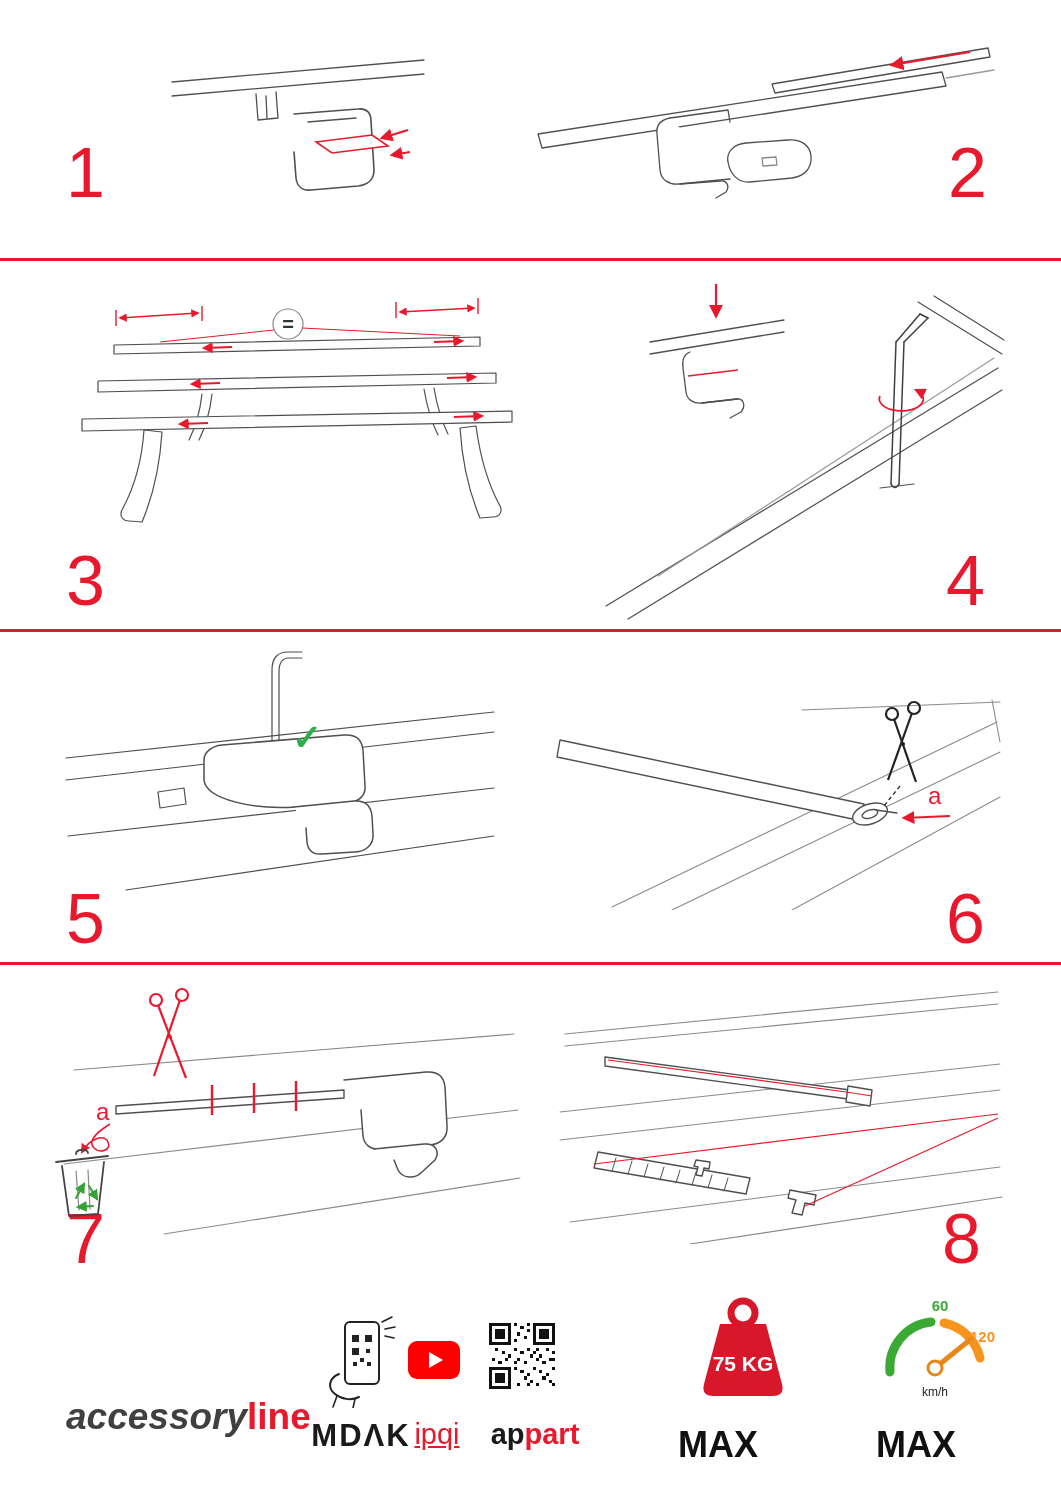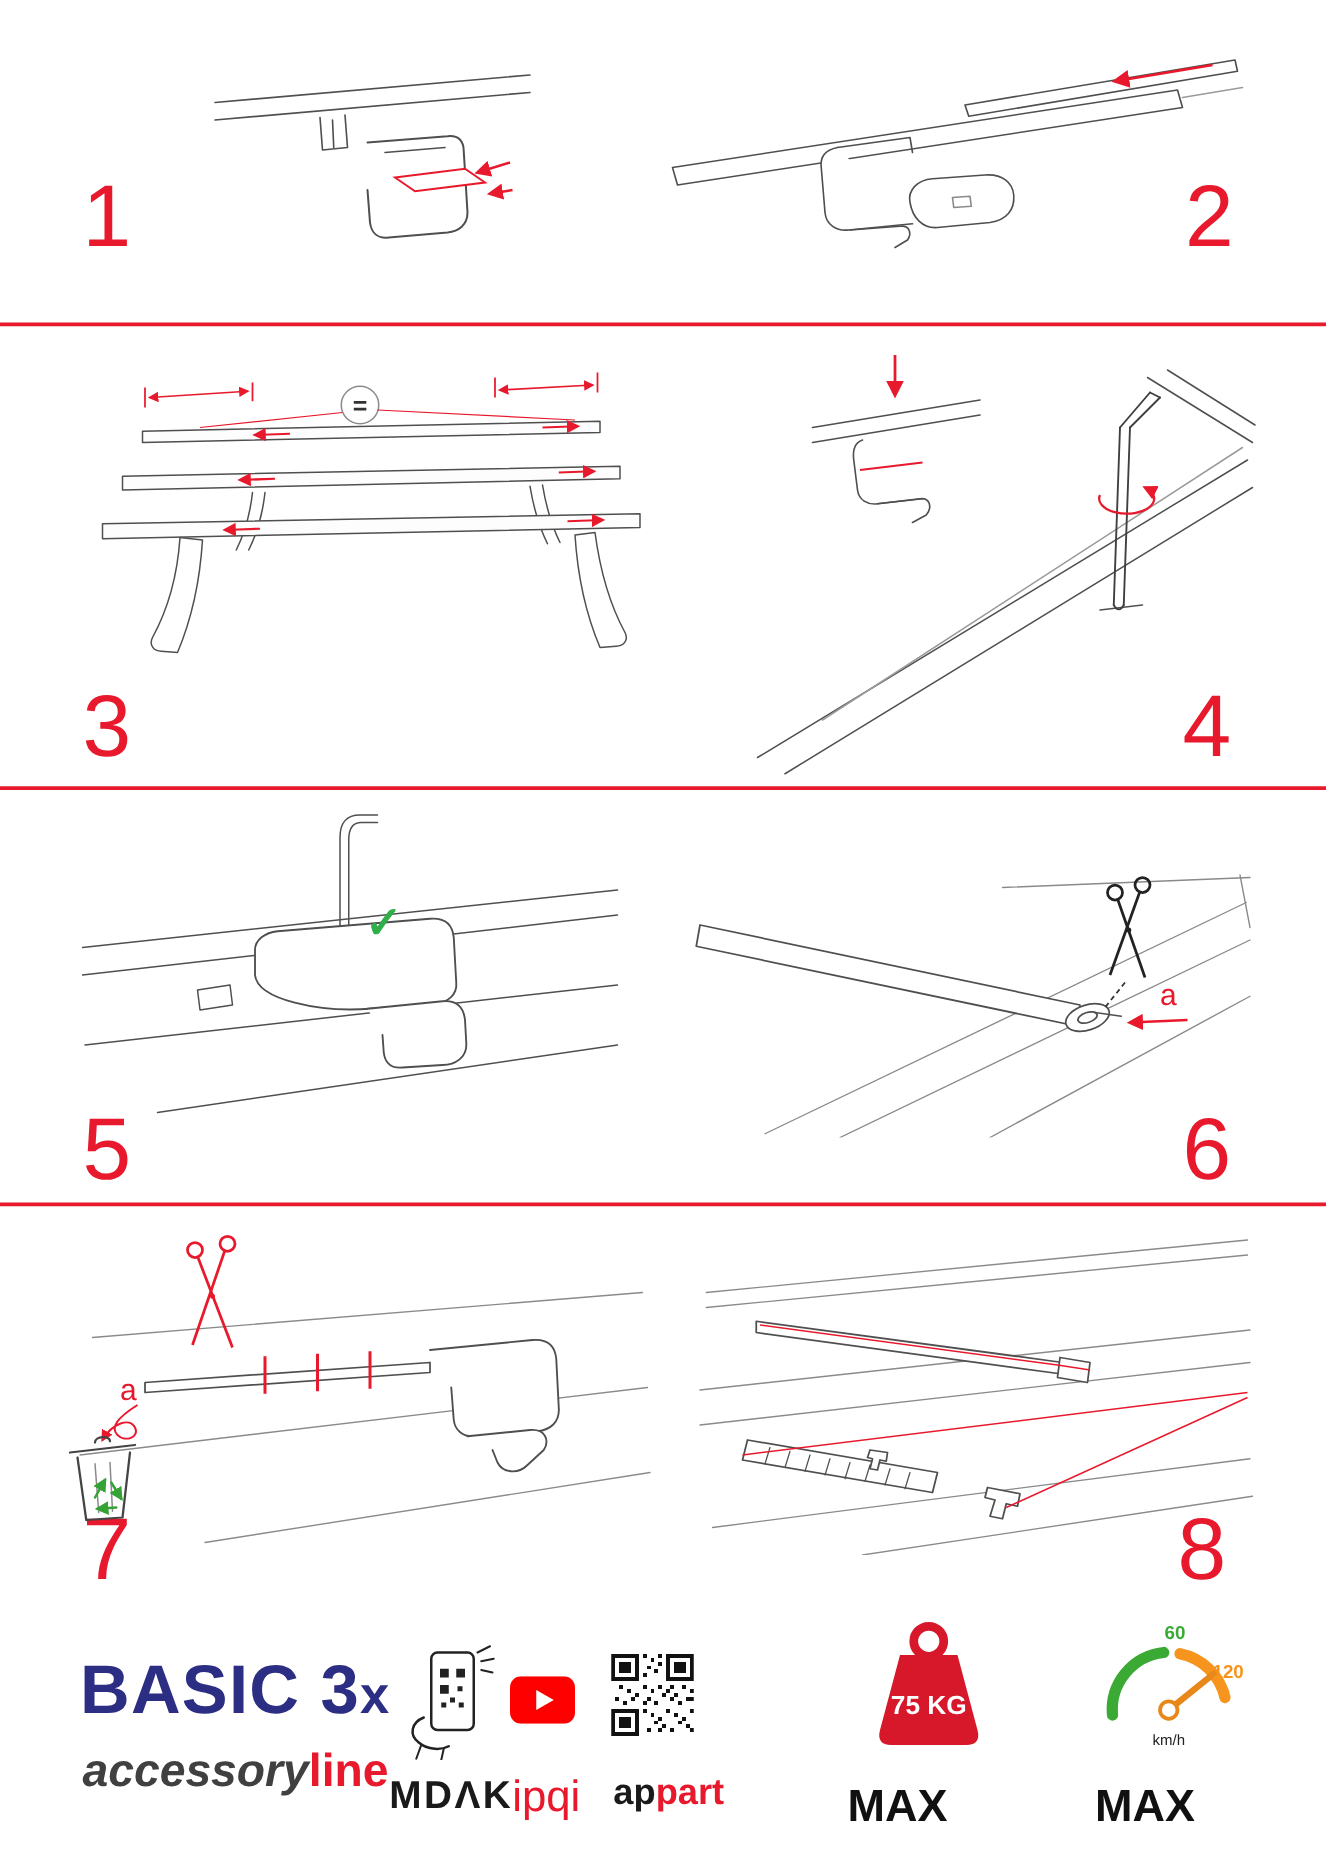--- a/index.html
+++ b/index.html
@@ -21,21 +21,21 @@
   }
   .divider{position:absolute;left:0;width:1061px;height:3px;background:var(--accent);}
   svg{display:block;}
   .brand-basic{position:absolute;color:var(--navy);font-weight:700;font-size:55px;line-height:1;letter-spacing:1px;}
   .brand-basic .suffix{font-size:42px;}
   .brand-sub{position:absolute;font-size:37px;font-weight:700;line-height:1;}
   .brand-sub .black{color:#404040;font-style:italic;}
   .brand-sub .red{color:var(--accent);}
   .partner{position:absolute;text-align:center;font-weight:700;color:#1a1a1a;}
   .partner.mdak{font-size:31px;letter-spacing:2px;width:130px;}
-  .partner.ipqi{font-size:35px;color:var(--accent);font-weight:500;width:70px;}
+  .partner.ipqi{font-size:29px;color:var(--accent);font-weight:500;width:70px;text-decoration:underline;}
   .partner.apline{font-size:29px;width:110px;font-weight:700;}
   .partner.apline .red{color:var(--accent);}
   .max-label{position:absolute;text-align:left;font-size:36px;font-weight:700;color:#111;}
 </style>
 </head>
 <body>
 
 <div id="page">
 
   <div class="num" style="left:66px;top:138px;">1</div>
@@ -289,23 +289,20 @@
       <path d="M146,178 l14,2 l-1,7 l-5,-1 l-2,8 l-6,-1 l2,-8 l-4,-1 z" fill="#fff"></path>
       <path d="M240,208 l26,5 l-2,10 l-9,-2 l-3,12 l-10,-2 l4,-13 l-8,-2 z" fill="#fff"></path>
     </g>
     <g stroke="#e8192c" stroke-width="1.2" fill="none">
       <path d="M58,78 L296,110 L322,114"></path>
       <path d="M44,182 L448,132"></path>
       <path d="M255,224 L448,136"></path>
     </g>
   </svg>
 
-  <div class="brand-basic" style="left:64px;top:1324px;">
-    <span>BASIC 3</span><span class="suffix">x</span>
-  </div>
   <div class="brand-sub" style="left:66px;top:1398px;">
     <span class="black">accessory</span><span class="red">line</span>
   </div>
 
   <svg class="abs" style="left:315px;top:1316px;" width="86" height="92" viewBox="0 0 86 92">
     <g stroke="#222" stroke-width="2" fill="none" stroke-linecap="round" stroke-linejoin="round">
       <rect x="30" y="6" width="34" height="62" rx="5" fill="#fff"></rect>
       <path d="M67,6 L77,1 M70,13 L80,11 M70,20 L79,22" stroke-width="1.6"></path>
       <path d="M24,58 C14,62 12,72 20,78 C26,83 36,85 44,81"></path>
       <path d="M22,80 L18,91 M40,83 L38,92" stroke-width="1.6"></path>

